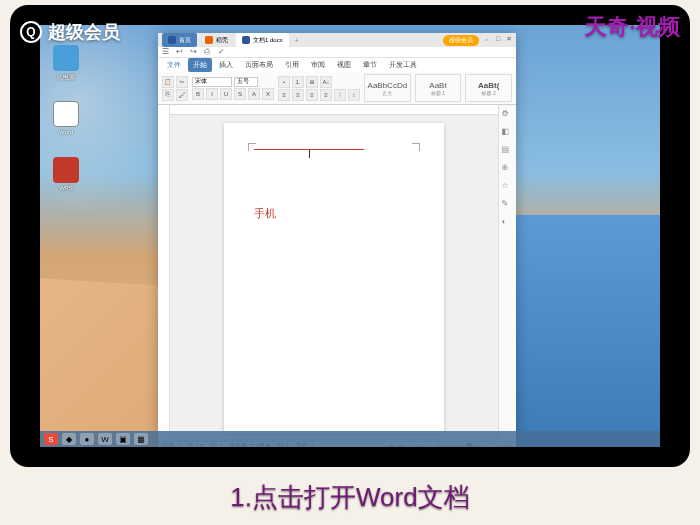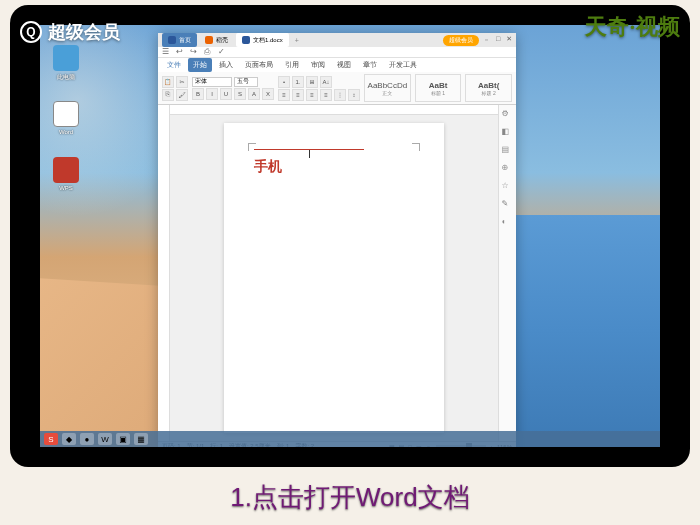--- a/index.html
+++ b/index.html
@@ -87,21 +87,21 @@
 .wps-ruler-v { width: 12px; background: #fff; border-right: 1px solid #ddd; }
 .wps-center { flex: 1; display: flex; flex-direction: column; }
 .wps-ruler-h { height: 10px; background: #fff; border-bottom: 1px solid #ddd; }
 .wps-page-area { flex: 1; overflow: hidden; padding: 8px; position: relative; }
 .wps-page {
   width: 220px; height: 310px; background: #fff; margin: 0 auto;
   box-shadow: 0 1px 4px rgba(0,0,0,0.2); position: relative; padding: 26px 30px;
 }
 .page-header-line { width: 110px; height: 1px; background: #c0392b; margin: 0; }
 .page-header-cursor { width: 1px; height: 8px; background: #333; margin-left: 55px; }
-.page-text { color: #c0392b; font-size: 14px; font-weight: bold; }
+.page-text { color: #c0392b; font-size: 11px; font-weight: normal; margin-top: 48px; }
 .page-margin-mark { position: absolute; width: 8px; height: 8px; border: 1px solid #aaa; }
 .mark-tl { top: 20px; left: 24px; border-right: none; border-bottom: none; }
 .mark-tr { top: 20px; right: 24px; border-left: none; border-bottom: none; }
 .wps-sidepanel { width: 18px; background: #fafafa; border-left: 1px solid #ddd; display: flex; flex-direction: column; gap: 6px; padding: 4px 2px; align-items: center; }
 .side-item { width: 12px; height: 12px; color: #888; font-size: 8px; }
 
 .wps-status {
   height: 14px; background: #f4f4f4; border-top: 1px solid #d0d0d0;
   display: flex; align-items: center; padding: 0 4px; font-size: 6px; color: #555; gap: 6px;
 }
@@ -116,21 +116,21 @@
 .taskbar-item { width: 14px; height: 12px; background: rgba(255,255,255,0.3); border-radius: 2px; font-size: 8px; display: flex; align-items: center; justify-content: center; }
 
 .watermark-tl {
   position: absolute; left: 20px; top: 20px; z-index: 100;
   color: #fff; font-size: 18px; font-weight: bold; display: flex; align-items: center; gap: 6px;
   text-shadow: 0 1px 3px rgba(0,0,0,0.5);
 }
 .wm-logo { width: 22px; height: 22px; border: 2px solid #fff; border-radius: 50%; display: flex; align-items: center; justify-content: center; font-size: 12px; }
 .watermark-tr {
   position: absolute; right: 20px; top: 12px; z-index: 100;
-  color: #4d7c0f; font-size: 22px; font-weight: bold;
+  color: #a21caf; font-size: 22px; font-weight: bold;
   text-shadow: 0 1px 3px rgba(0,0,0,0.5);
   font-family: Liberation Serif, serif;
 }
 .subtitle {
   position: absolute; left: 0; right: 0; bottom: 10px; text-align: center;
   color: #701a75; font-size: 26px; z-index: 100;
   text-shadow: 0 1px 2px rgba(0,0,0,0.6);
 }
 </style>
 </head>
@@ -241,21 +241,21 @@
             <span class="ribbon-btn">≡</span>
             <span class="ribbon-btn">⋮</span>
             <span class="ribbon-btn">↕</span>
           </div>
         </div>
         <div class="ribbon-style">
           <span class="style-preview">AaBbCcDd</span>
           <span class="style-name">正文</span>
         </div>
         <div class="ribbon-style">
-          <span class="style-preview" style="font-weight:bold;">AaBt</span>
+          <span class="style-preview" style="font-weight:normal;">AaBt</span>
           <span class="style-name">标题 1</span>
         </div>
         <div class="ribbon-style">
           <span class="style-preview" style="font-weight:bold;">AaBt(</span>
           <span class="style-name">标题 2</span>
         </div>
       </div>
 
       <div class="wps-body">
         <div class="wps-ruler-v"></div>

